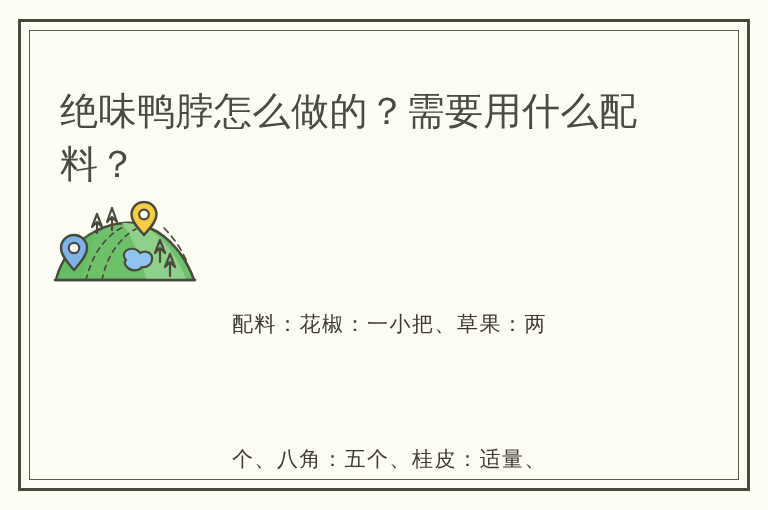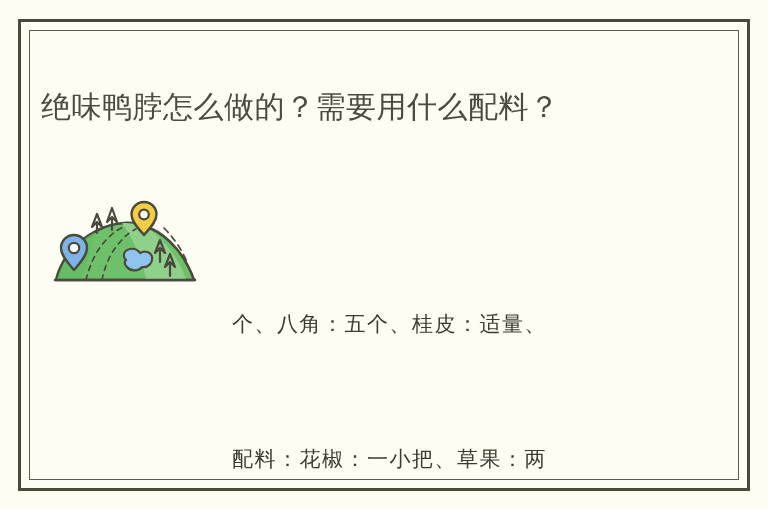--- a/index.html
+++ b/index.html
@@ -48,24 +48,24 @@
     position: absolute;
     left: 0;
     top: 0;
     width: 768px;
     height: 510px;
   }
 
   
   .title {
     position: absolute;
-    left: 41px;
+    left: 60px;
     top: 60px;
     width: 640px;
-    font-size: 30px;
+    font-size: 38px;
     line-height: 53px;
     letter-spacing: 0.5px;
     color: #4b4b43;
     font-weight: 400;
     font-family: "Liberation Sans", "DejaVu Sans", sans-serif;
   }
 
   
   .illustration {
     position: absolute;
@@ -145,21 +145,21 @@
         </g>
 
         <g>
           <path d="M92 2 C99 2 104.5 7.5 104.5 14.5 C104.5 22 97 29 92 35 C87 29 79.5 22 79.5 14.5 C79.5 7.5 85 2 92 2 Z" fill="#f5cc43" stroke="#4a4a3c" stroke-width="2.4" stroke-linejoin="round"></path>
           <circle cx="92" cy="14.5" r="4.8" fill="#fdfdf4" stroke="#4a4a3c" stroke-width="2.2"></circle>
         </g>
       </svg>
     </div>
 
     <div class="body-text">
+      <span class="ln">配料：花椒：一小把、草果：两</span>
       <span class="ln">个、八角：五个、桂皮：适量、</span>
-      <span class="ln">配料：花椒：一小把、草果：两</span>
       
       
       
     </div>
 
   </div>
 </div>
 
 </body></html>

